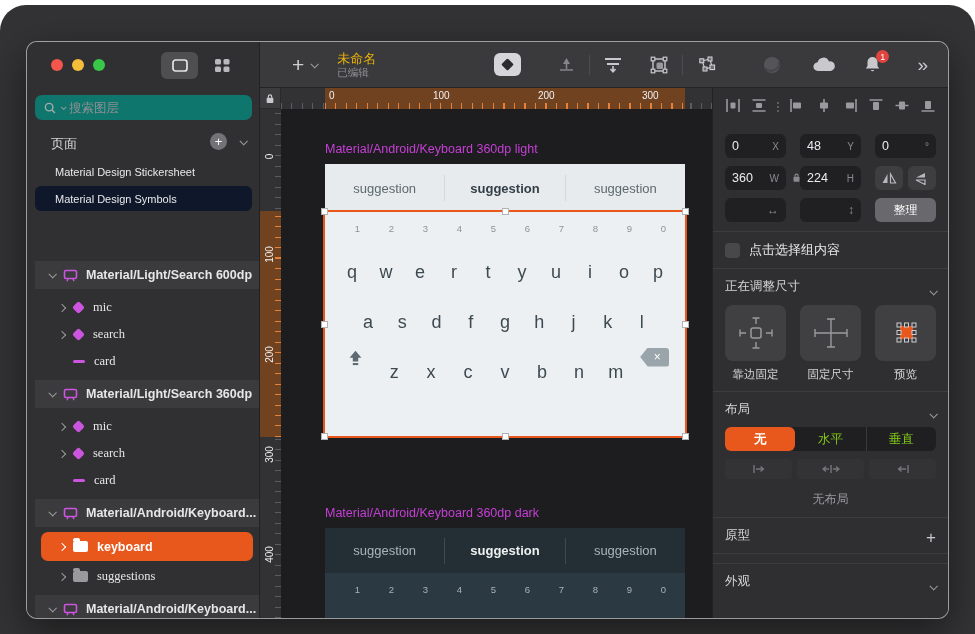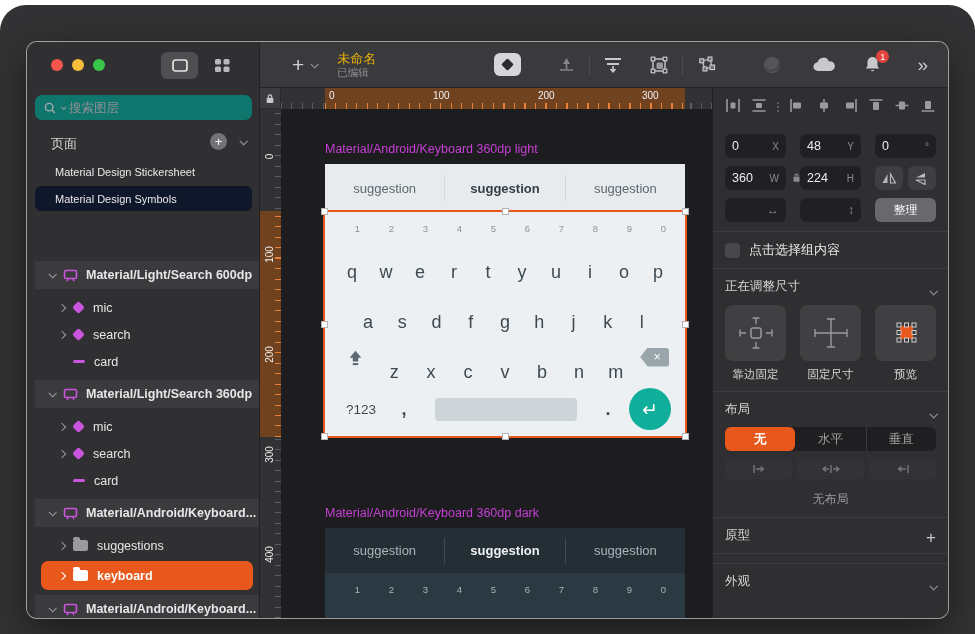--- a/index.html
+++ b/index.html
@@ -35,21 +35,21 @@
   .pages-hdr { position:absolute; left:24px; top:93px; font-size:13px; color:#d8d8da; }
   .page-item { position:absolute; left:8px; width:217px; height:25px; display:flex; align-items:center; padding-left:20px; font-size:11px; color:#e9e9eb; border-radius:6px; }
   .page-item.sel { background:#0f172a; }
   .plus-circle { width:17px; height:17px; border-radius:50%; background:#737377; color:#fff; font-size:13px; display:flex; align-items:center; justify-content:center; line-height:1; }
 
   #layers { position:absolute; left:8px; top:214px; right:0; }
   .lrow { height:27px; display:flex; align-items:center; font-size:12.5px; color:#e6e6e8; white-space:nowrap; overflow:hidden; }
   .lrow .chev { margin-right:8px; flex:none; }
   .lrow .lbl { overflow:hidden; text-overflow:ellipsis; }
   .band { background:#3b3b3e; height:28px; margin:5px 0; padding-left:14px; font-weight:bold; }
-  .child { padding-left:24px; }
+  .child { padding-left:24px;font-family:Liberation Serif, serif; }
   .diamond { width:9px; height:9px; background:#cb55de; border-radius:2px; transform:rotate(45deg); margin:0 10px 0 1px; flex:none; }
   .dash { width:12px; height:3.5px; background:#cb55de; border-radius:2px; margin:0 9px 0 0; flex:none; }
   .folder { width:15px; height:11px; background:#9a9a9e; border-radius:2px; position:relative; margin-right:9px; flex:none; }
   .folder::before { content:''; position:absolute; top:-3px; left:0; width:7px; height:3px; background:inherit; border-radius:2px 2px 0 0; }
   .lrow.sel-orange { background:#e8571b; border-radius:7px; margin:2px 6px; height:29px; padding-left:18px; color:#fff; font-weight:bold; }
   .lrow.sel-orange .folder { background:#fff; }
   .lrow.sel-orange .chev { border-color:#fff; }
 
   
   #canvas { position:absolute; left:233px; top:46px; width:452px; bottom:0; background:#1d1d1f; overflow:hidden; }
@@ -100,21 +100,21 @@
   .grid3 { display:grid; grid-template-columns:1fr 1fr 1fr; column-gap:14px; }
   .mini-btn { height:24px; background:#3e3e41; border-radius:6px; display:flex; align-items:center; justify-content:center; }
   .tidy-btn { height:24px; background:#69696d; border-radius:6px; display:flex; align-items:center; justify-content:center; color:#fff; font-size:12px; }
   .cb { width:15px; height:15px; border-radius:4px; background:#48484b; flex:none; }
   .cb-row { display:flex; align-items:center; gap:9px; font-size:13px; }
   .sec-hdr { display:flex; align-items:flex-end; color:#d6d6d8; font-size:12.5px; }
   .sec-hdr .chev, .sec-hdr .plus { margin-left:auto; }
   .card { height:56px; background:#404043; border-radius:8px; display:flex; align-items:center; justify-content:center; }
   .card-lab { text-align:center; font-size:11.5px; color:#d6d6d8; margin-top:6px; }
   .seg-wrap { background:#1f1f22; border-radius:6px; height:24px; display:grid; grid-template-columns:1fr 1fr 1fr; }
-  .seg { display:flex; align-items:center; justify-content:center; font-size:12.5px; color:#a3a3a3; }
+  .seg { display:flex; align-items:center; justify-content:center; font-size:12.5px; color:#84cc16; }
   .seg.active { background:#e8581c; border-radius:6px; font-weight:bold; color:#fff; }
   .seg.divl { border-left:1px solid #3a3a3d; }
   .sp-btn { height:20px; background:#333336; border-radius:4px; display:flex; align-items:center; justify-content:center; }
 </style>
 </head>
 <body>
 
 <div id="backdrop"></div>
 
 <div id="appwin">
@@ -212,29 +212,29 @@
         </div>
 
       <div class="lrow band">
         <span class="chev down"></span>
         <svg width="15" height="13" viewBox="0 0 15 13" style="margin-right:8px">
             <rect x="1.5" y="1.5" width="12" height="8" rx="1.5" fill="none" stroke="#cb55de" stroke-width="1.6"></rect>
             <path d="M5 10 L4 12.2 M10 10 L11 12.2" stroke="#cb55de" stroke-width="1.4" fill="none"></path>
           </svg>
         <span class="lbl">Material/Android/Keyboard...</span>
       </div>
+      <div class="lrow sel-orange">
+          <span class="chev right white"></span>
+          <span class="folder"></span>
+          <span class="lbl">keyboard</span>
+        </div>
       <div class="lrow child">
           <span class="chev right"></span>
           <span class="folder"></span>
           <span class="lbl">suggestions</span>
-        </div>
-      <div class="lrow sel-orange">
-          <span class="chev right white"></span>
-          <span class="folder"></span>
-          <span class="lbl">keyboard</span>
         </div>
 
       <div class="lrow band">
         <span class="chev down"></span>
         <svg width="15" height="13" viewBox="0 0 15 13" style="margin-right:8px">
             <rect x="1.5" y="1.5" width="12" height="8" rx="1.5" fill="none" stroke="#cb55de" stroke-width="1.6"></rect>
             <path d="M5 10 L4 12.2 M10 10 L11 12.2" stroke="#cb55de" stroke-width="1.4" fill="none"></path>
           </svg>
         <span class="lbl">Material/Android/Keyboard...</span>
       </div>
@@ -448,35 +448,20 @@
                   <span class="ltr">n</span>
                 </div>
                 <div class="key">
                   <span class="ltr">m</span>
                 </div>
               </div>
             <div class="key" style="flex:1.1;align-items:center;">
               <span style="width:29px;height:19px;background:#99a5ab;clip-path:polygon(26% 0,100% 0,100% 100%,26% 100%,0 50%);border-radius:3px;display:flex;align-items:center;justify-content:center;color:#fff;font-size:12px;padding-left:5px;">×</span>
             </div>
           </div>
-          <div class="kb-row" style="height:54px;padding:0 14px;gap:6px;">
-            <div class="key" style="flex:0 0 44px;align-items:center;font-size:13.5px;">
-                <span>?123</span>
-              </div>
-            <div class="key" style="flex:0 0 30px;align-items:center;font-weight:bold;">
-                <span>,</span>
-              </div>
-            <div style="flex:1;height:23px;background:#ccd4d8;border-radius:4px;margin:0 10px;"></div>
-            <div class="key" style="flex:0 0 30px;align-items:center;font-weight:bold;">
-                <span>.</span>
-              </div>
-            <div style="flex:0 0 42px;height:42px;border-radius:50%;background:#10af9b;display:flex;align-items:center;justify-content:center;color:#fff;font-size:19px;">
-                <span>↵</span>
-              </div>
-          </div>
         </div>
       </div>
 
       <div class="sel-box" style="left:42px;top:101px;width:364px;height:228px;">
         <span class="hdl" style="left:-4px;top:-4px;"></span>
         <span class="hdl" style="left:calc(50% - 3.5px);top:-4px;"></span>
         <span class="hdl" style="right:-4px;top:-4px;"></span>
         <span class="hdl" style="left:-4px;top:calc(50% - 3.5px);"></span>
         <span class="hdl" style="right:-4px;top:calc(50% - 3.5px);"></span>
         <span class="hdl" style="left:-4px;bottom:-4px;"></span>

